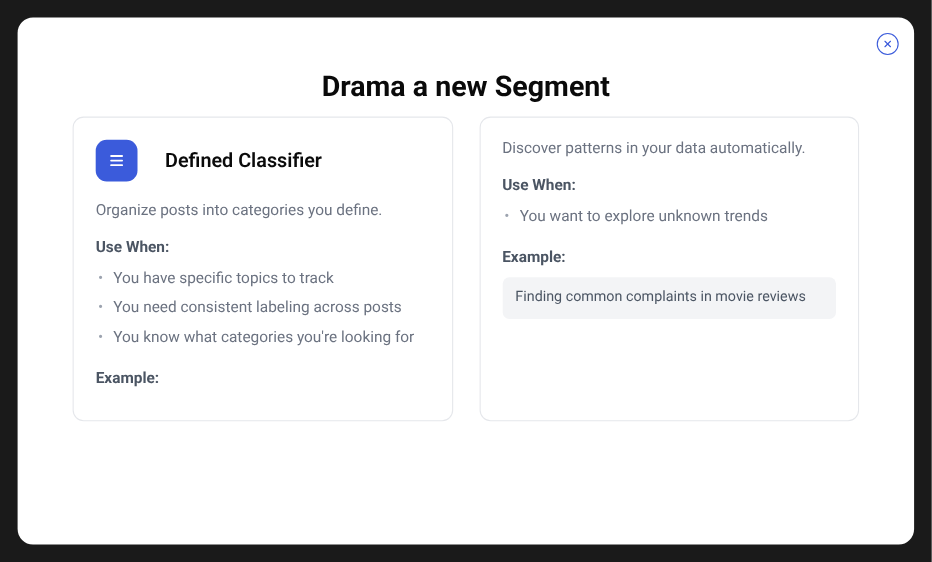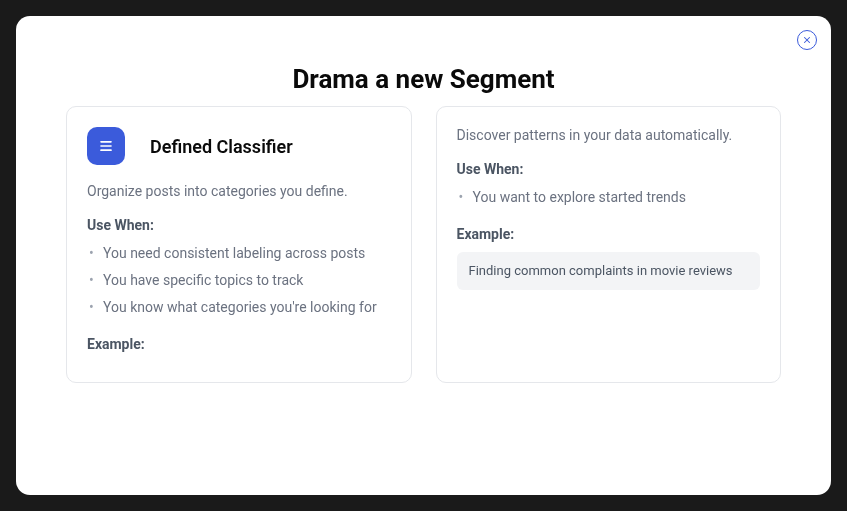--- a/index.html
+++ b/index.html
@@ -157,30 +157,30 @@
             <line x1="6" y1="7" x2="18" y2="7"></line>
             <line x1="6" y1="12" x2="18" y2="12"></line>
             <line x1="6" y1="17" x2="18" y2="17"></line>
           </svg>
         </div>
         <h2 class="card-title">Defined Classifier</h2>
       </div>
       <p class="card-desc">Organize posts into categories you define.</p>
       <div class="section-label">Use When:</div>
       <ul class="use-list">
+        <li>You have specific topics to track</li>
         <li>You need consistent labeling across posts</li>
-        <li>You have specific topics to track</li>
         <li>You know what categories you're looking for</li>
       </ul>
       <div class="section-label">Example:</div>
     </div>
 
     <div class="card">
       <p class="card-desc">Discover patterns in your data automatically.</p>
       <div class="section-label">Use When:</div>
       <ul class="use-list">
-        <li>You want to explore started trends</li>
+        <li>You want to explore unknown trends</li>
       </ul>
       <div class="section-label">Example:</div>
       <div class="example-box">Finding common complaints in movie reviews</div>
     </div>
   </div>
 </div>
 
 </body></html>

